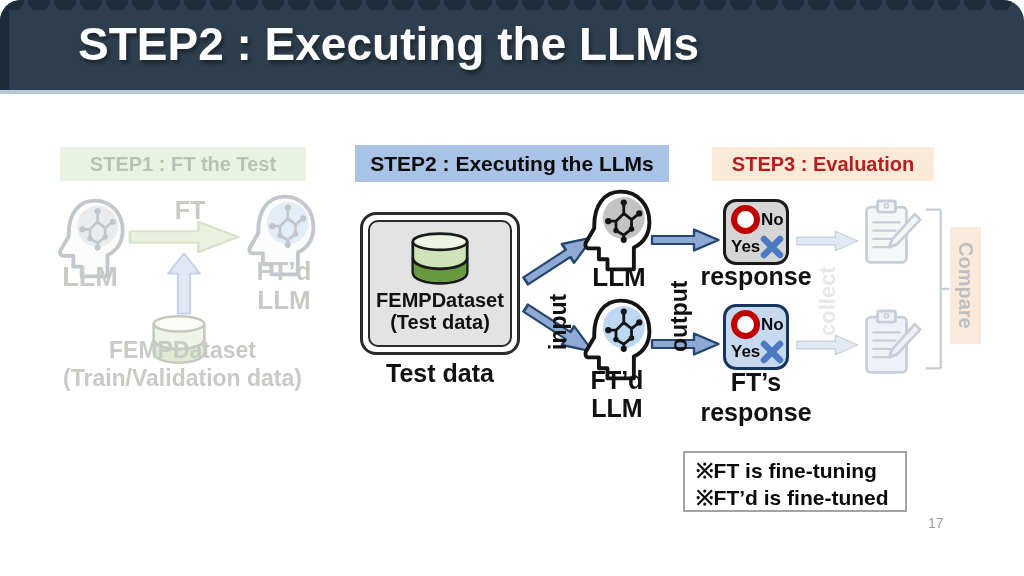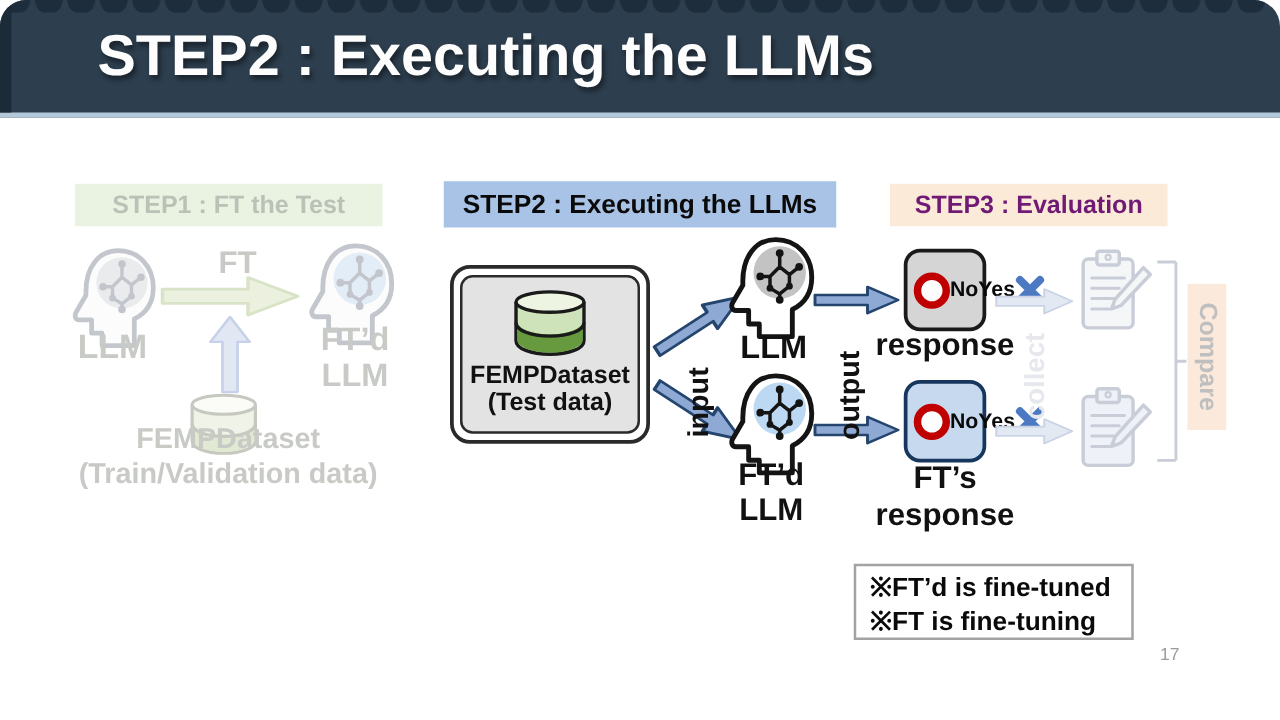--- a/index.html
+++ b/index.html
@@ -14,21 +14,21 @@
           background-size:26px 12px;background-repeat:repeat-x;}
   .header::after{content:"";position:absolute;left:0;top:0;width:9px;height:100%;background:#1c2b38;}
   .header .title{position:absolute;left:78px;top:17px;font-size:46px;color:#fdfdfd;
           letter-spacing:0px;text-shadow:2px 3px 4px rgba(0,0,0,.45);white-space:nowrap;}
 
   
   .tab{position:absolute;display:flex;align-items:center;justify-content:center;
        white-space:nowrap;}
   .tab1{left:60px;top:147px;width:246px;height:34px;background:#eaf2e2;color:#b9c2b6;font-size:20px;}
   .tab2{left:355px;top:145px;width:314px;height:37px;background:#a9c3e6;color:#0a0a0a;font-size:21px;}
-  .tab3{left:712px;top:147px;width:222px;height:34px;background:#fcead9;color:#701a75;font-size:20px;}
+  .tab3{left:712px;top:147px;width:222px;height:34px;background:#fcead9;color:#b91c1c;font-size:20px;}
 
   
   .abs{position:absolute;}
   .ml{white-space:pre-line;text-align:center;line-height:1.12;}
   .vup{writing-mode:vertical-rl;transform:rotate(180deg);}   
   .vdn{writing-mode:vertical-rl;}                            
   .lbl-dark{color:#111;}
   .lbl-fade{color:#c8cac6;}
 
   
@@ -65,21 +65,21 @@
   
   .dsbox{left:360px;top:212px;width:160px;height:143px;border:3px solid #2a2a2a;border-radius:16px;
          background:#fff;box-sizing:border-box;}
   .dsbox .inner{position:absolute;left:5px;top:5px;right:5px;bottom:5px;border:2px solid #2a2a2a;
          border-radius:10px;background:#e3e3e3;display:flex;flex-direction:column;align-items:center;}
   .dsbox .cyl{width:66px;height:58px;margin-top:7px;}
   .dsbox .dstext{font-size:20px;color:#111;margin-top:2px;}
 
   
   .resp{width:66px;height:66px;border-radius:13px;box-sizing:border-box;
-        display:grid;grid-template-columns:1fr 1fr 1fr 1fr;align-items:center;justify-items:center;
+        display:grid;grid-template-columns:1fr 1fr;align-items:center;justify-items:center;
         padding:3px 5px;}
   .resp.gray{background:#d5d5d5;border:3px solid #1a1a1a;}
   .resp.blue{background:#c6d9ef;border:3px solid #17365d;}
   .ring{width:17px;height:17px;border:6px solid #c00000;border-radius:50%;background:#fdfdfd;}
   .yn{font-size:17px;color:#0a0a0a;}
   .xmark{width:24px;height:24px;}
 
   
   .clip svg{display:block;width:100%;height:100%;overflow:visible;}
   .clip .st{stroke:#c9cdd7;fill:#f5f6f8;stroke-width:4;stroke-linejoin:round;}
@@ -169,20 +169,21 @@
           <path class="band-mid oline" d="M6,14 V48 C6,55 19,60 36,60 C53,60 66,55 66,48 V14"></path>
           <path class="band-low" d="M7,32 C9,38 21,42.5 36,42.5 C51,42.5 63,38 65,32 L65,48 C63,54 51,58.5 36,58.5 C21,58.5 9,54 7,48 Z"></path>
           <path class="oline" fill="none" d="M6,32 C6,39 19,44 36,44 C53,44 66,39 66,32"></path>
           <ellipse class="band-top oline" cx="36" cy="14" rx="30" ry="9"></ellipse>
         </svg>
       </div>
       <div class="ml dstext">FEMPDataset
 (Test data)</div>
     </div>
   </div>
+  <div class="abs lbl-dark" style="left:380px;top:359px;width:120px;font-size:25px;text-align:center;">Test data</div>
 
   <div class="abs" style="left:519px;top:243px;width:84px;height:30px;transform:rotate(-33deg);transform-origin:50% 50%;">
     <svg class="blk arr-blue" viewBox="0 0 120 56" preserveAspectRatio="none">
         <polygon points="0,20 72,20 72,7 114,28 72,49 72,36 0,36"></polygon>
       </svg>
   </div>
   <div class="abs" style="left:519px;top:316px;width:84px;height:30px;transform:rotate(33deg);transform-origin:50% 50%;">
     <svg class="blk arr-blue" viewBox="0 0 120 56" preserveAspectRatio="none">
         <polygon points="0,20 72,20 72,7 114,28 72,49 72,36 0,36"></polygon>
       </svg>
@@ -295,19 +296,19 @@
   <div class="abs bracket" style="left:923px;top:203px;width:28px;height:172px;">
     <svg viewBox="0 0 30 176" style="display:block;width:100%;height:100%;">
       <path d="M3,3 H19 M19,3 V173 M3,173 H19 M19,88 H28"></path>
     </svg>
   </div>
   <div class="abs compare">
     <span class="vdn">Compare</span>
   </div>
 
   <div class="abs notebox">
+    <div>※FT is fine-tuning</div>
     <div>※FT’d is fine-tuned</div>
-    <div>※FT is fine-tuning</div>
   </div>
 
   <div class="abs pagenum">17</div>
 
 </div>
 
 </body></html>

